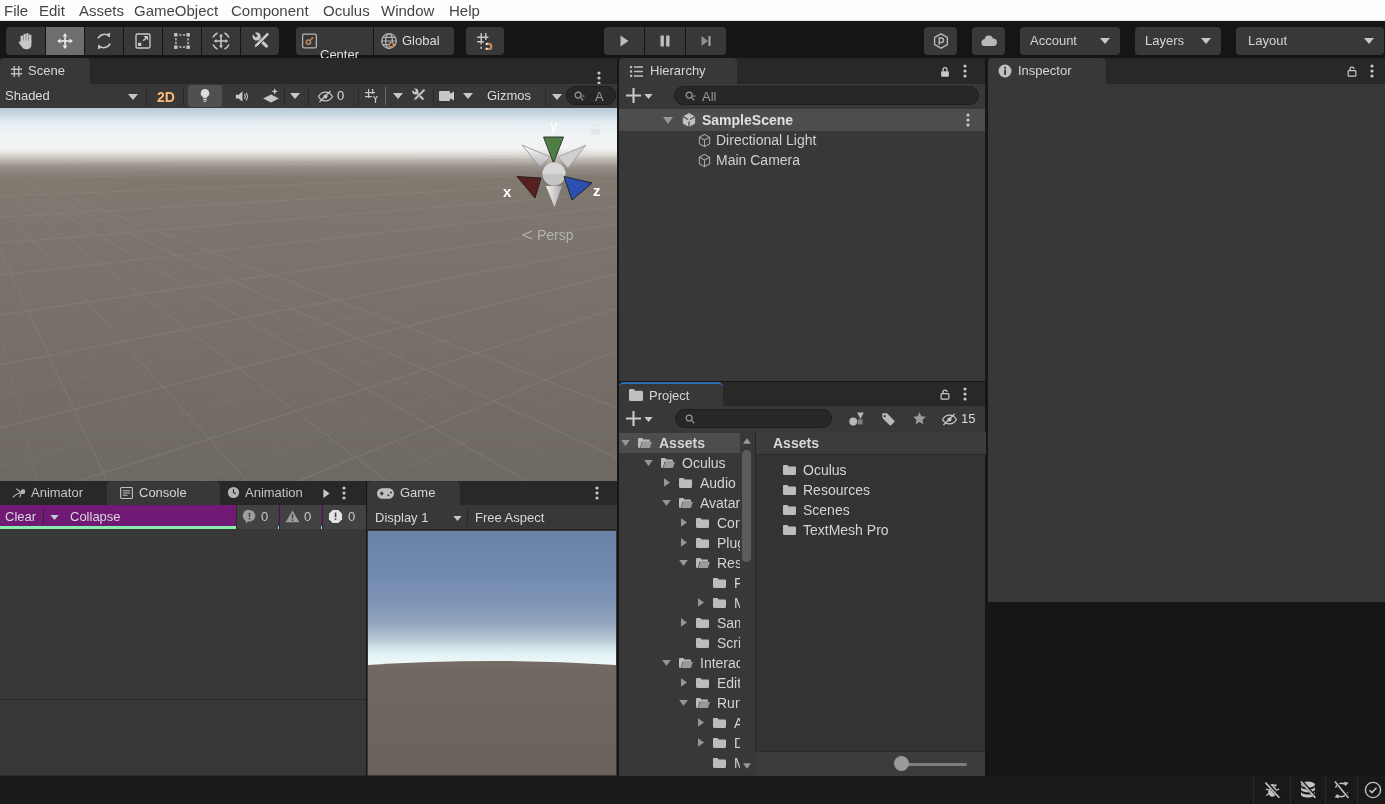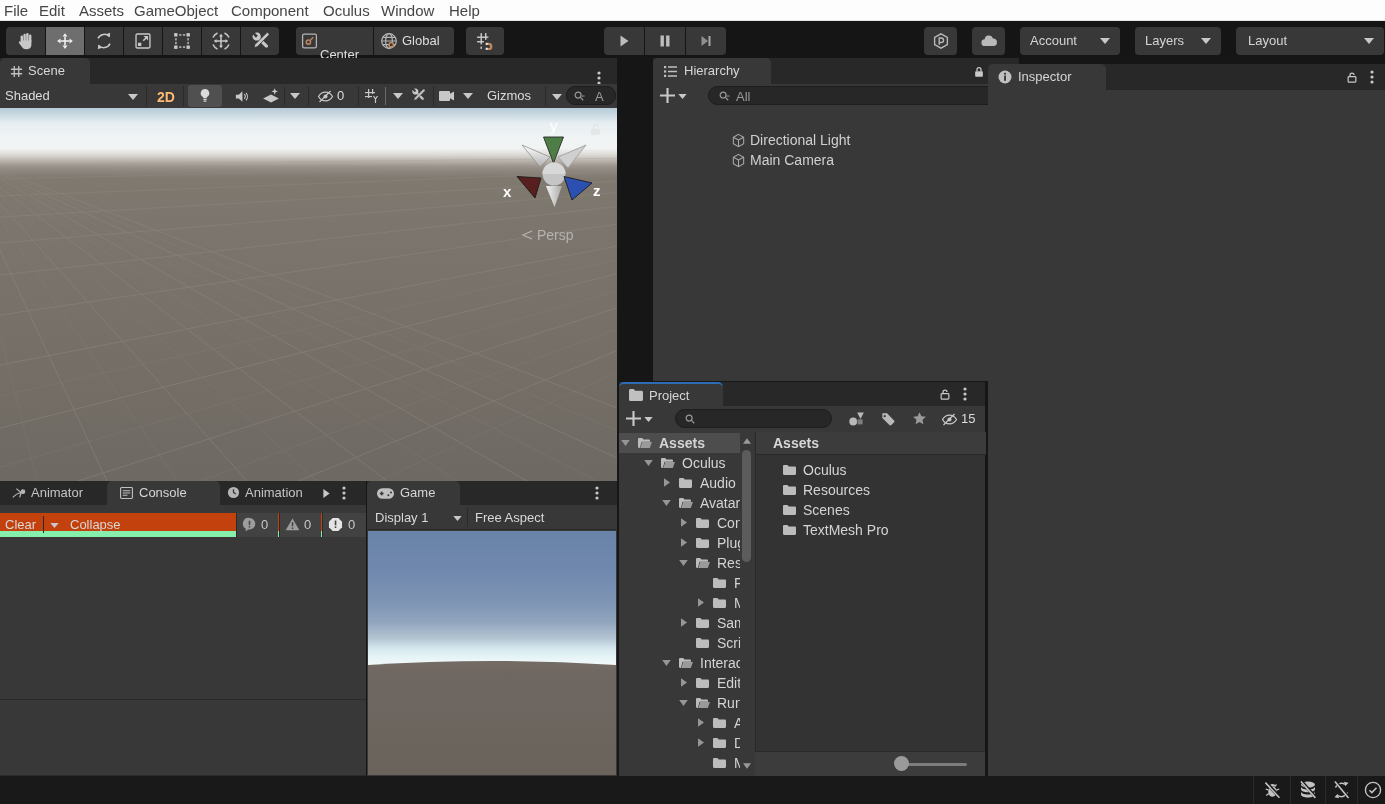--- a/index.html
+++ b/index.html
@@ -444,21 +444,21 @@
         <path fill="#c8c8c8" d="M0 0l7 5-7 5z"></path>
       </svg>
   <svg class="abs" style="left:342px;top:5px" width="4" height="14" viewBox="0 0 4 14">
         <g fill="#c8c8c8">
           <circle cx="2" cy="2" r="1.6"></circle>
           <circle cx="2" cy="7" r="1.6"></circle>
           <circle cx="2" cy="12" r="1.6"></circle>
         </g>
       </svg>
 
-  <div class="abs" id="console-toolbar" style="left:0;top:32px;width:366px;height:24px;background:#c2410c;border-bottom:6px solid #86efac">
+  <div class="abs" id="console-toolbar" style="left:0;top:24px;width:366px;height:24px;background:#701a75;border-bottom:3px solid #86efac">
     <span class="txt" style="left:5px;top:4px;color:#d8d8d8">Clear</span>
     <div class="abs" style="left:43px;top:3px;width:1px;height:17px;background:#2a2a2a"></div>
     <svg class="abs" style="left:50px;top:10px" width="9" height="5" viewBox="0 0 10 6">
           <path fill="#c8c8c8" d="M0 0h10L5 6z"></path>
         </svg>
     <span class="txt" style="left:70px;top:4px;color:#d8d8d8">Collapse</span>
     <div class="abs" style="left:236px;top:0;width:42px;height:24px;background:#424242;border-left:1px solid #2a2a2a">
       <svg class="abs" style="left:5px;top:4px" width="15" height="15" viewBox="0 0 16 16">
             <path fill="#9d9d9d" d="M8 1a6.2 6.2 0 0 1 6.2 6.2A6.2 6.2 0 0 1 8 13.4H6.5L4 15.5v-3A6.2 6.2 0 0 1 8 1z"></path>
             <rect x="7.2" y="4" width="1.6" height="4.5" fill="#424242"></rect>
@@ -535,21 +535,21 @@
           <stop offset="0.1" stop-color="#6f6761"></stop>
           <stop offset="1" stop-color="#6a635c"></stop>
         </linearGradient>
       </defs>
       <rect width="248" height="136" fill="url(#gamesky)"></rect>
       <path d="M0 134 Q124 126 248 134 L248 244 L0 244 Z" fill="url(#gameground)"></path>
     </svg>
   </div>
 </div>
 
-<div class="panel" id="hier-panel" style="left:653px;top:58px;width:366px;height:323px;">
+<div class="panel" id="hier-panel" style="left:619px;top:58px;width:366px;height:323px;">
   <div class="tabbar"></div>
   <div class="tab" style="left:0;width:118px;">
     <svg style="position:absolute;left:11px;top:7px" width="14" height="13" viewBox="0 0 14 13">
           <g stroke="#c0c0c0" stroke-width="1.3" fill="none">
             <path d="M4 2h9M4 6.5h9M4 11h9"></path>
           </g>
           <g fill="#c0c0c0">
             <rect x="0" y="1" width="2.2" height="2.2"></rect>
             <rect x="0" y="5.4" width="2.2" height="2.2"></rect>
             <rect x="0" y="9.8" width="2.2" height="2.2"></rect>
@@ -579,20 +579,40 @@
     <div class="srch" style="left:55px;top:2px;width:305px;height:19px">
       <svg style="position:absolute;left:9px;top:3px" width="13" height="13" viewBox="0 0 14 14">
             <circle cx="5.5" cy="5.5" r="3.2" fill="none" stroke="#9a9a9a" stroke-width="1.3"></circle>
             <path d="M8 8l3 3" stroke="#9a9a9a" stroke-width="1.3"></path>
             <path d="M9.5 6.5h3" stroke="#9a9a9a" stroke-width="1.1"></path>
           </svg>
       <span class="txt dim" style="left:27px;top:2px">All</span>
     </div>
   </div>
 
+  <div class="abs" style="left:0;top:51px;width:366px;height:22px;background:#4d4d4d">
+    <svg class="abs" style="left:44px;top:8px" width="10" height="7" viewBox="0 0 10 7">
+          <path fill="#969696" d="M0 0h10L5 7z"></path>
+        </svg>
+    <svg class="abs" style="left:62px;top:3px" width="16" height="16" viewBox="0 0 16 16">
+          <path fill="#c2c2c2" d="M8 1 14.1 4.5v7L8 15 1.9 11.5v-7z"></path>
+          <g stroke="#4d4d4d" stroke-width="1.3" fill="none">
+            <path d="M8 8.2 L8 15M8 8.2 L1.9 4.5M8 8.2 L14.1 4.5"></path>
+          </g>
+          <circle cx="8" cy="8.2" r="1.3" fill="#c2c2c2"></circle>
+        </svg>
+    <span class="txt" style="left:83px;top:3px;font-weight:bold;color:#e0e0e0;font-size:14px">SampleScene</span>
+    <svg class="abs" style="left:347px;top:4px" width="4" height="14" viewBox="0 0 4 14">
+          <g fill="#c8c8c8">
+            <circle cx="2" cy="2" r="1.6"></circle>
+            <circle cx="2" cy="7" r="1.6"></circle>
+            <circle cx="2" cy="12" r="1.6"></circle>
+          </g>
+        </svg>
+  </div>
   <div class="abs" style="left:0;top:73px;width:366px;height:20px">
     <svg class="abs" style="left:78px;top:2px" width="15" height="15" viewBox="0 0 16 16">
           <g fill="none" stroke="#aaa" stroke-width="1.1">
             <path d="M8 1.5l5.5 3v7l-5.5 3-5.5-3v-7z"></path>
             <path d="M2.5 4.5L8 7.5l5.5-3M8 7.5V14.5"></path>
           </g>
         </svg>
     <span class="txt" style="left:97px;top:1px;color:#d0d0d0;font-size:14px">Directional Light</span>
   </div>
   <div class="abs" style="left:0;top:93px;width:366px;height:20px">
@@ -859,21 +879,21 @@
           <span class="txt" style="left:47px;top:2px;color:#d4d4d4">TextMesh Pro</span>
         </div>
   </div>
 
   <div class="abs" style="left:136px;top:369px;width:230px;height:25px;background:#3c3c3c;border-top:1px solid #2a2a2a">
     <div class="abs" style="left:150px;top:11px;width:62px;height:3px;background:#7d7d7d;border-radius:2px"></div>
     <div class="abs" style="left:139px;top:4px;width:15px;height:15px;background:#9a9a9a;border-radius:50%"></div>
   </div>
 </div>
 
-<div class="panel" id="insp-panel" style="left:988px;top:64px;width:397px;height:718px;">
+<div class="panel" id="insp-panel" style="left:988px;top:58px;width:397px;height:544px;">
   <div class="tabbar"></div>
   <div class="tab" style="left:0;width:118px;">
     <svg style="position:absolute;left:10px;top:6px" width="14" height="14" viewBox="0 0 14 14">
           <circle cx="7" cy="7" r="6.5" fill="#c0c0c0"></circle>
           <rect x="6.1" y="5.6" width="1.9" height="5.2" fill="#383838"></rect>
           <rect x="6.1" y="2.8" width="1.9" height="1.9" fill="#383838"></rect>
         </svg>
     <span class="lbl" style="left:30px">Inspector</span>
   </div>
   <svg class="abs" style="left:358px;top:7px" width="12" height="13" viewBox="0 0 14 14">

